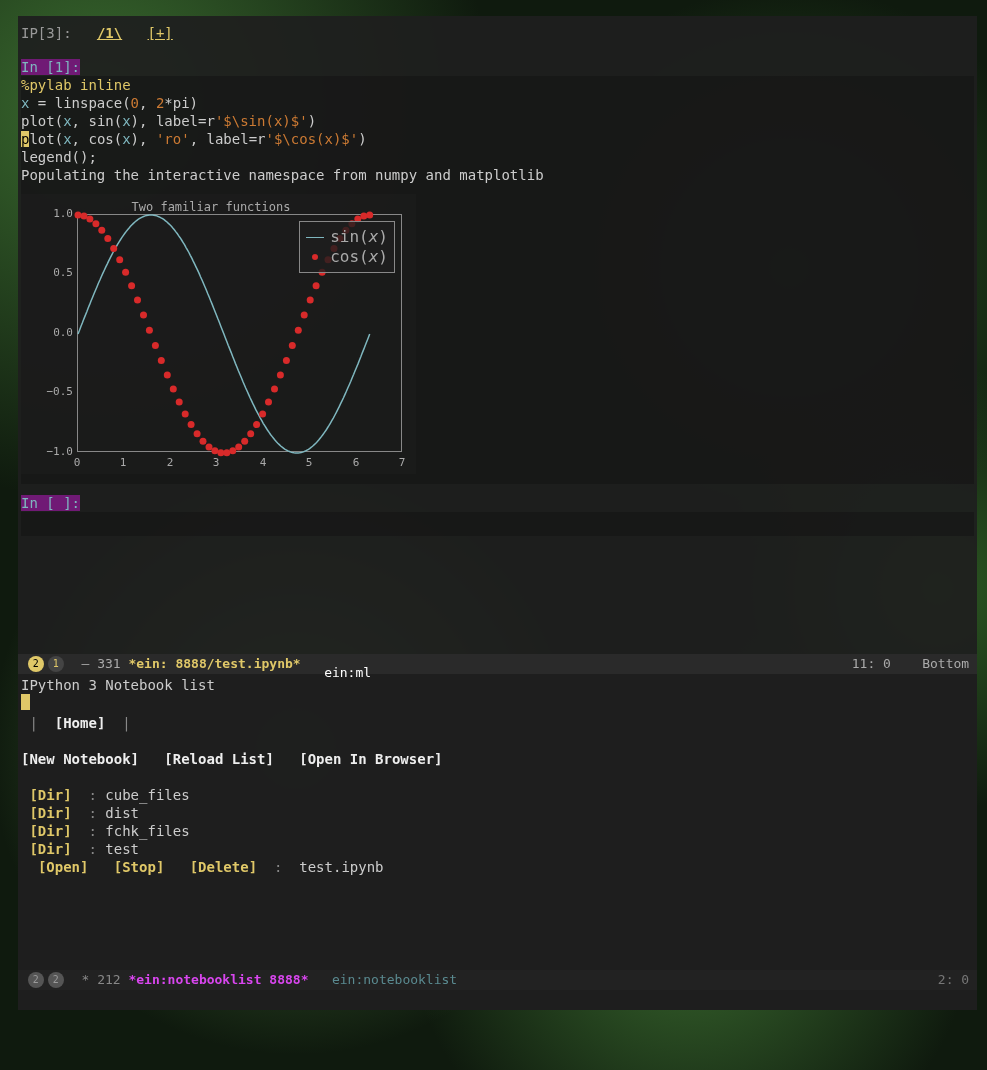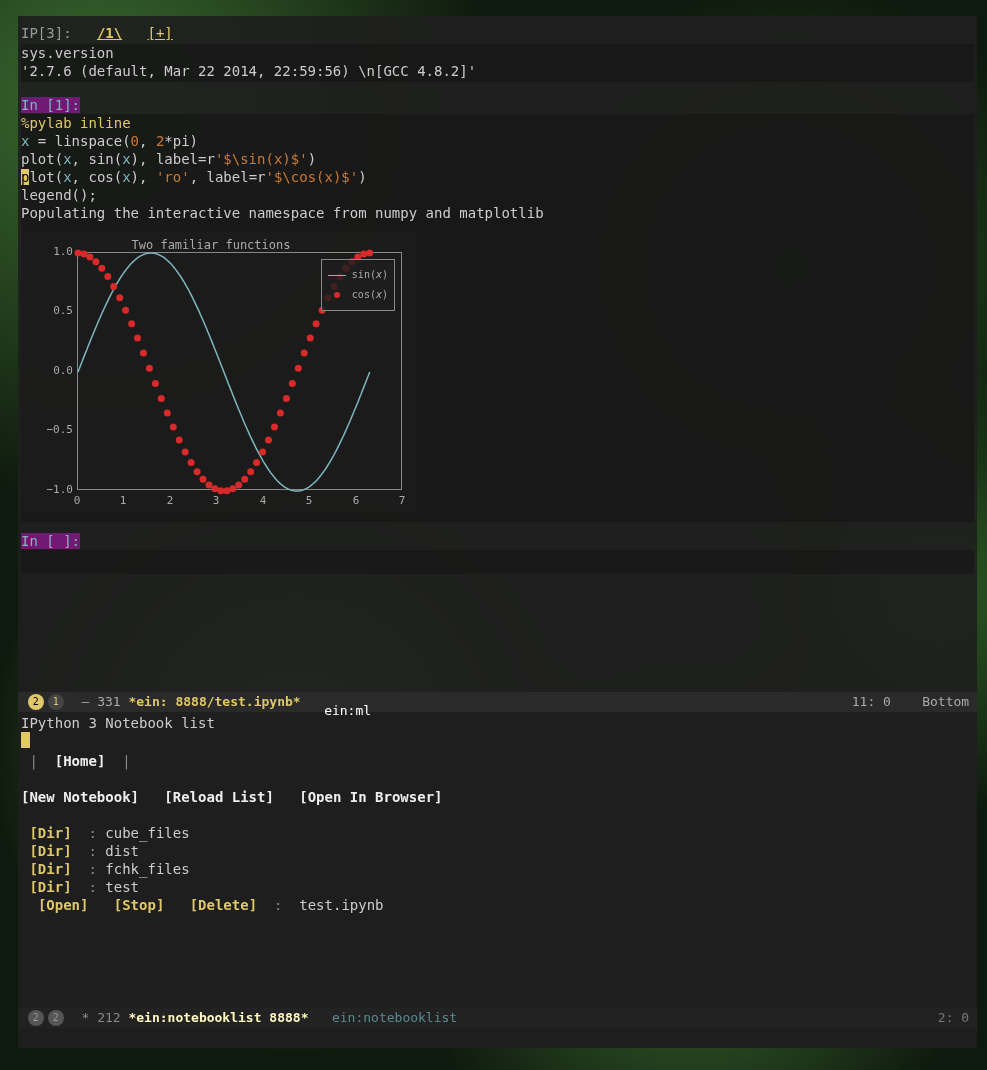--- a/index.html
+++ b/index.html
@@ -102,21 +102,21 @@
     text-align: center;
     font-size: 11px;
     color: #aaa;
     transform: translateX(-50%);
   }
   .legend-box {
     position: absolute;
     right: 6px; top: 6px;
     border: 1px solid #888;
     padding: 4px 6px;
-    font-size: 10px;
+    font-size: 16px;
     color: #aaa;
     background: rgba(30,30,30,0.8);
   }
   .legend-row { display: flex; align-items: center; gap: 6px; margin: 2px 0; }
   .legend-swatch-line { width: 18px; height: 0; border-top: 1.5px solid #7fb7bf; }
   .legend-swatch-dot { width: 18px; display:flex; justify-content:center; }
   .legend-dot { width: 6px; height: 6px; border-radius: 50%; background: #d82a2a; }
   .modeline {
     background: #2a2a2a;
     color: #aaa;
@@ -164,24 +164,20 @@
 
   <div class="pane">
     <div class="header-row">
       <span class="outline">IP[3]:</span>
       <span>&nbsp;</span>
       <span class="tab-active">/1\</span>
       <span>&nbsp;</span>
       <span class="tab-btn">[+]</span>
     </div>
 
-    <div class="cell-block">
-      <div class="code-line output">sys.version</div>
-      <div class="code-line output">'2.7.6 (default, Mar 22 2014, 22:59:56) \n[GCC 4.8.2]'</div>
-    </div>
 
     <div style="height:14px"></div>
 
     <div>
       <span class="cell-prompt">In [1]:</span>
       <div class="cell-block">
         <div class="code-line"><span class="kw">%pylab inline</span></div>
         <div class="code-line"><span class="var">x</span><span> = linspace(</span><span class="num">0</span><span>, </span><span class="num">2</span><span>*pi)</span></div>
         <div class="code-line"><span>plot(</span><span class="var">x</span><span>, sin(</span><span class="var">x</span><span>), label=r</span><span class="strm">'$\sin(x)$'</span><span>)</span></div>
         <div class="code-line"><span class="cursor-block">p</span><span>lot(</span><span class="var">x</span><span>, cos(</span><span class="var">x</span><span>), </span><span class="strm">'ro'</span><span>, label=r</span><span class="strm">'$\cos(x)$'</span><span>)</span></div>
@@ -346,21 +342,21 @@
 
   <div class="modeline" style="background:#222">
     <span>&nbsp;</span>
     <span class="badge" style="background:#555;color:#999">2</span>
     <span class="badge" style="background:#555;color:#999">2</span>
     <span>&nbsp;&nbsp;</span>
     <span style="color:#888">*</span>
     <span>&nbsp;</span>
     <span style="color:#888">212</span>
     <span>&nbsp;</span>
-    <span style="color:#fef9c3;font-weight:bold">*ein:notebooklist 8888*</span>
+    <span style="color:#d946ef;font-weight:bold">*ein:notebooklist 8888*</span>
     <span>&nbsp;&nbsp;&nbsp;</span>
     <span style="color:#5a8a90">ein:notebooklist</span>
     <span class="ml-right"></span>
     <span style="color:#777">2: 0</span>
     <span>&nbsp;</span>
   </div>
 
   <div style="height:20px;background:rgba(30,30,30,0.92)"></div>
 </div>
 

